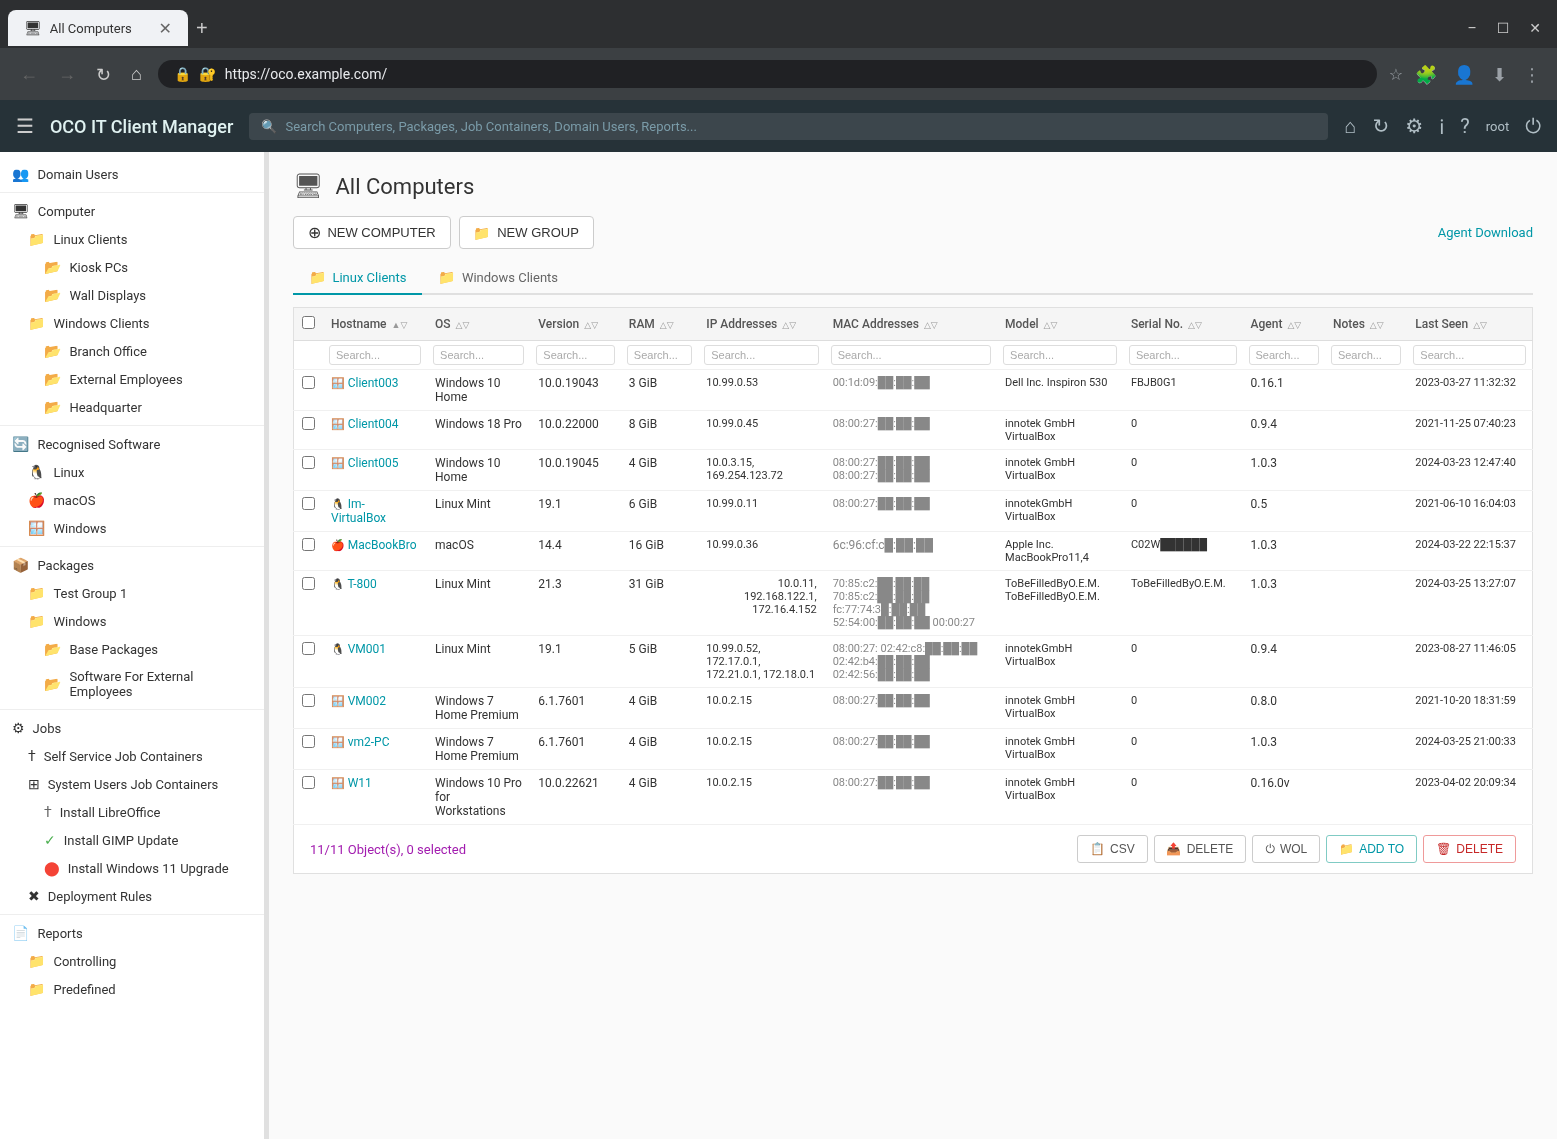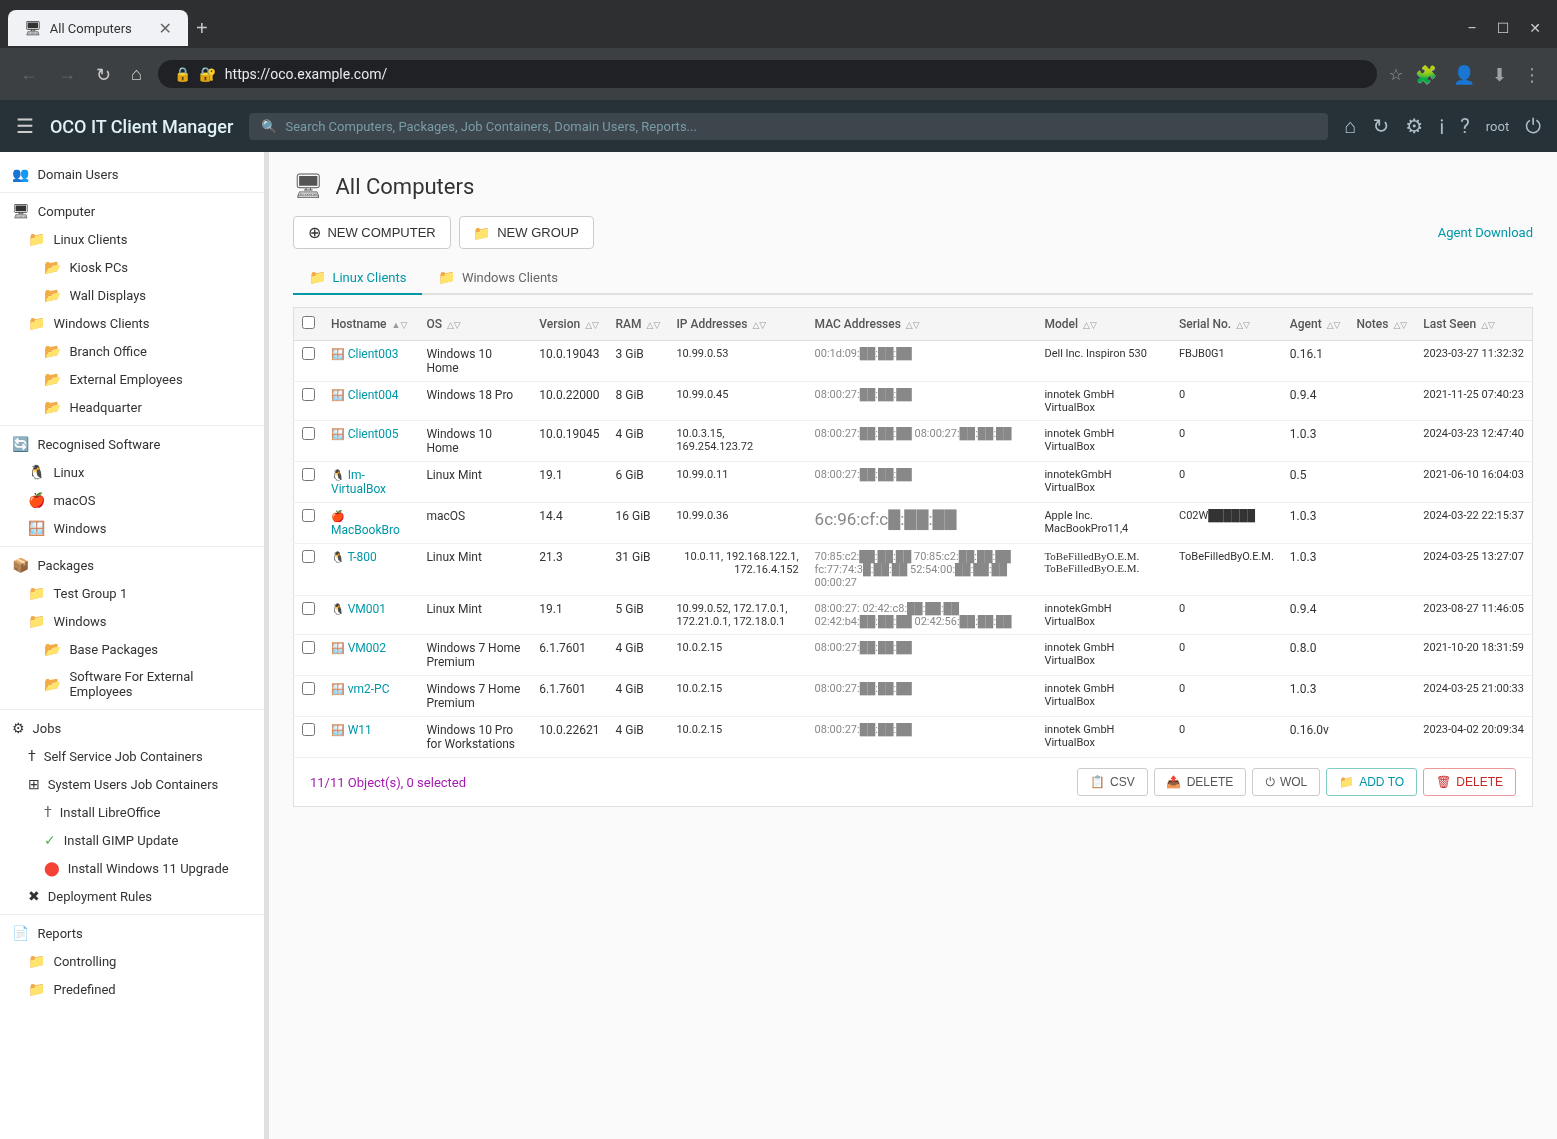--- a/index.html
+++ b/index.html
@@ -320,20 +320,34 @@
           <th>Version <span class="sort-icons">△▽</span></th>
           <th>RAM <span class="sort-icons">△▽</span></th>
           <th>IP Addresses <span class="sort-icons">△▽</span></th>
           <th>MAC Addresses <span class="sort-icons">△▽</span></th>
           <th>Model <span class="sort-icons">△▽</span></th>
           <th>Serial No. <span class="sort-icons">△▽</span></th>
           <th>Agent <span class="sort-icons">△▽</span></th>
           <th>Notes <span class="sort-icons">△▽</span></th>
           <th>Last Seen <span class="sort-icons">△▽</span></th>
         </tr>
+        <tr class="search-row">
+          <td></td>
+          <td><input type="text" placeholder="Search..." style=""></td>
+          <td><input type="text" placeholder="Search..." style=""></td>
+          <td><input type="text" placeholder="Search..." style=""></td>
+          <td><input type="text" placeholder="Search..." style=""></td>
+          <td><input type="text" placeholder="Search..." style=""></td>
+          <td><input type="text" placeholder="Search..." style=""></td>
+          <td><input type="text" placeholder="Search..." style=""></td>
+          <td><input type="text" placeholder="Search..." style=""></td>
+          <td><input type="text" placeholder="Search..." style=""></td>
+          <td><input type="text" placeholder="Search..." style=""></td>
+          <td><input type="text" placeholder="Search..." style=""></td>
+        </tr>
       </thead>
       <tbody id="table-body">
           <tr>
       <td class="checkbox-col"><input type="checkbox" style=""></td>
       <td>
         <span style="font-size:11px;">🪟</span>
         <a class="computer-link">Client003</a>
       </td>
       <td>Windows 10 Home</td>
       <td>10.0.19043</td>
@@ -400,39 +414,39 @@
           <tr>
       <td class="checkbox-col"><input type="checkbox" style=""></td>
       <td>
         <span style="font-size:11px;">🍎</span>
         <a class="computer-link">MacBookBro</a>
       </td>
       <td>macOS</td>
       <td>14.4</td>
       <td>16 GiB</td>
       <td style="font-size:11px;">10.99.0.36</td>
-      <td style="font-size:17px; color:#888;">6c:96:cf:c█:██:██</td>
+      <td style="font-size:12px; color:#888;">6c:96:cf:c█:██:██</td>
       <td style="font-size:11px;">Apple Inc. MacBookPro11,4</td>
       <td style="font-size:11px;">C02W██████</td>
       <td>1.0.3</td>
       <td></td>
       <td style="font-size:11px; white-space:nowrap;">2024-03-22 22:15:37</td>
     </tr>
           <tr>
       <td class="checkbox-col"><input type="checkbox" style=""></td>
       <td>
         <span style="font-size:11px;">🐧</span>
         <a class="computer-link">T-800</a>
       </td>
       <td>Linux Mint</td>
       <td>21.3</td>
       <td>31 GiB</td>
       <td style="font-size:11px;text-align:right;">10.0.11, 192.168.122.1, 172.16.4.152</td>
       <td style="font-size:11px; color:#888;">70:85:c2:██:██:██ 70:85:c2:██:██:██ fc:77:74:3█:██:██ 52:54:00:██:██:██ 00:00:27</td>
-      <td style="font-size:11px;font-family:Liberation Serif, serif;">ToBeFilledByO.E.M. ToBeFilledByO.E.M.</td>
+      <td style="font-size:11px;">ToBeFilledByO.E.M. ToBeFilledByO.E.M.</td>
       <td style="font-size:11px;">ToBeFilledByO.E.M.</td>
       <td>1.0.3</td>
       <td></td>
       <td style="font-size:11px; white-space:nowrap;">2024-03-25 13:27:07</td>
     </tr>
           <tr>
       <td class="checkbox-col"><input type="checkbox" style=""></td>
       <td>
         <span style="font-size:11px;">🐧</span>
         <a class="computer-link">VM001</a>

